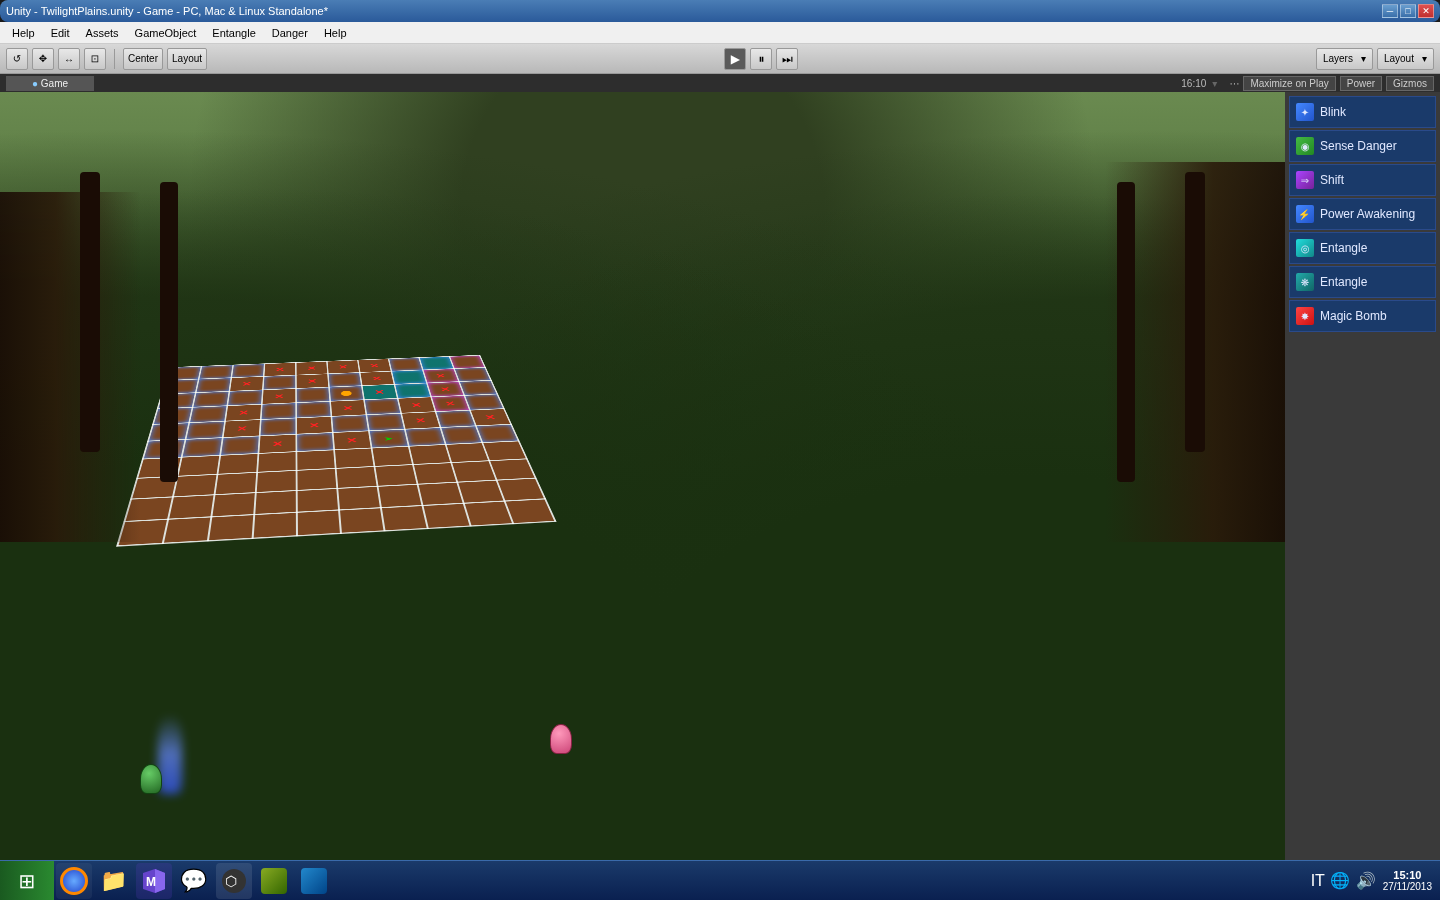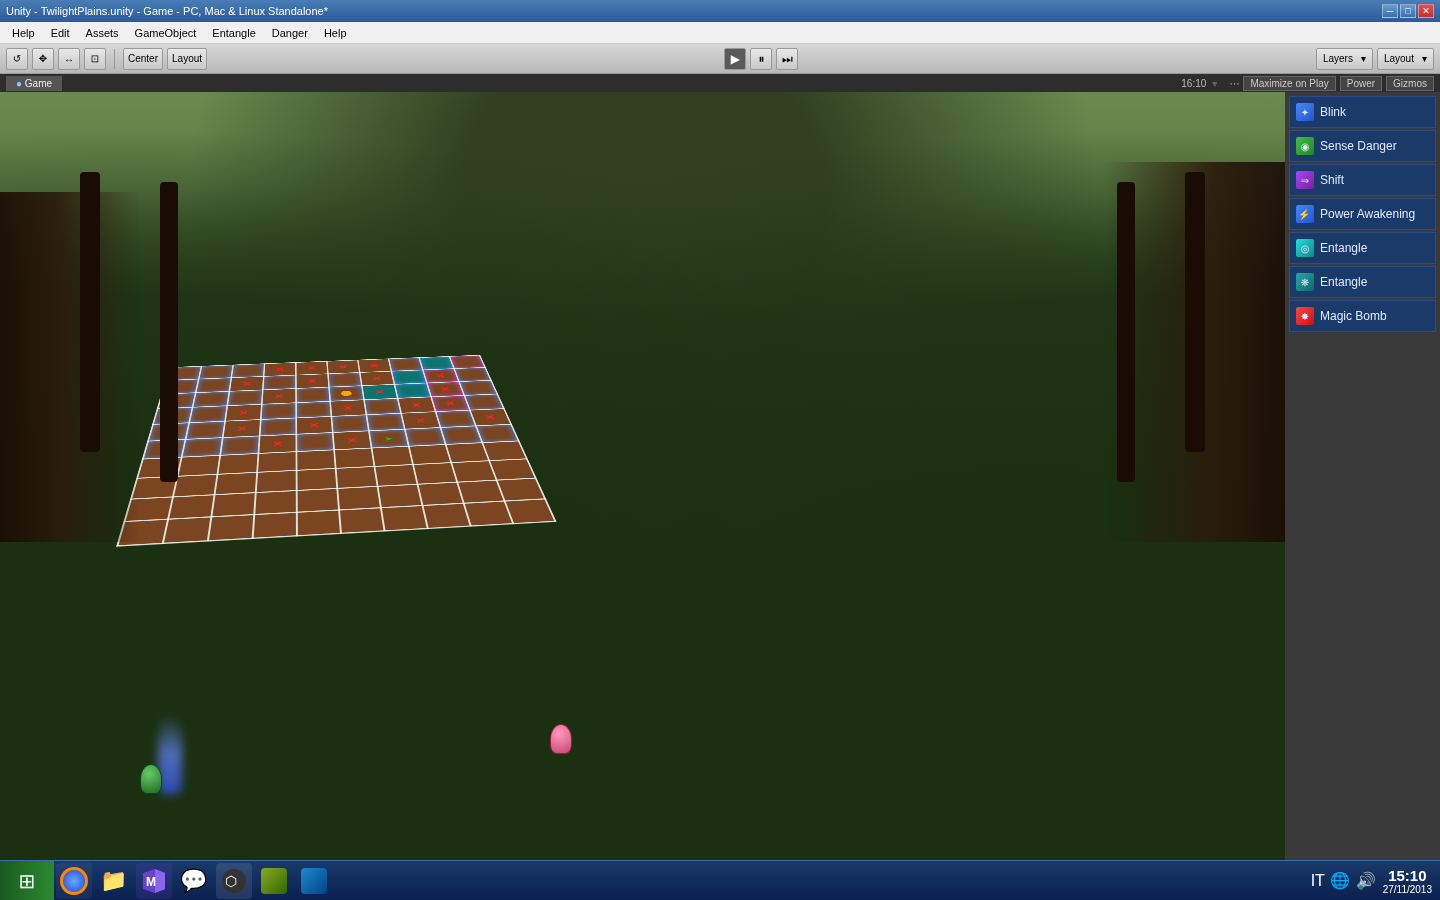--- a/index.html
+++ b/index.html
@@ -2,21 +2,21 @@
 <html><head>
   <meta charset="utf-8">
   <style>
     * { margin: 0; padding: 0; box-sizing: border-box; }
     body { width: 1440px; height: 900px; overflow: hidden; background: #1a1a1a; font-family: 'Segoe UI', Arial, sans-serif; }
 
     
     #titlebar {
       width: 100%; height: 22px; background: linear-gradient(to bottom, #4a7db5, #2a5a9a);
       display: flex; align-items: center; justify-content: space-between;
-      padding: 0 6px; color: white; font-size: 11px; user-select: none;
+      padding: 0 6px; color: white; font-size: 11px; user-select: none; border-radius: 8px;
     }
     #titlebar-controls { display: flex; gap: 2px; }
     .title-btn {
       width: 16px; height: 14px; border: 1px solid rgba(255,255,255,0.4);
       background: linear-gradient(to bottom, #6a9fd0, #3a6faa);
       display: flex; align-items: center; justify-content: center;
       font-size: 9px; color: white; cursor: pointer;
     }
     .title-btn.close { background: linear-gradient(to bottom, #e05050, #c03030); }
 
@@ -46,21 +46,21 @@
       padding: 0 6px; font-size: 10px; cursor: pointer; gap: 8px;
     }
 
     
     #game-panel-header {
       width: 100%; height: 18px; background: #2d2d2d;
       display: flex; align-items: center; padding: 0 6px;
       font-size: 10px; color: #ccc;
     }
     #game-tab {
-      background: #555; padding: 2px 10px; color: #eee; font-size: 10px; margin-right: 4px;
+      background: #555; padding: 2px 26px; color: #eee; font-size: 10px; margin-right: 4px;
     }
 
     
     #main-area {
       width: 100%; height: calc(900px - 22px - 22px - 30px - 18px - 22px);
       display: flex; background: #3a3a3a;
     }
 
     
     #game-viewport {
@@ -138,21 +138,21 @@
     .taskbar-icon {
       width: 36px; height: 36px; margin: 0 2px;
       display: flex; align-items: center; justify-content: center;
       border-radius: 4px; cursor: pointer; font-size: 20px;
     }
     #taskbar-right {
       margin-left: auto; display: flex; align-items: center;
       padding-right: 8px; gap: 6px; font-size: 10px; color: white;
     }
     #clock { text-align: center; }
-    #clock-time { font-size: 15px; font-weight: bold; }
+    #clock-time { font-size: 11px; font-weight: bold; }
     #clock-date { font-size: 10px; }
     .sys-icon { font-size: 16px; cursor: pointer; }
 
     
     #scene-bg {
       position: absolute; top: 0; left: 0; right: 0; bottom: 0;
       background: 
         radial-gradient(ellipse at 20% 80%, #1a3010 30%, transparent 60%),
         radial-gradient(ellipse at 80% 85%, #1a3010 30%, transparent 60%),
         radial-gradient(ellipse at 10% 60%, #243818 40%, transparent 65%),

